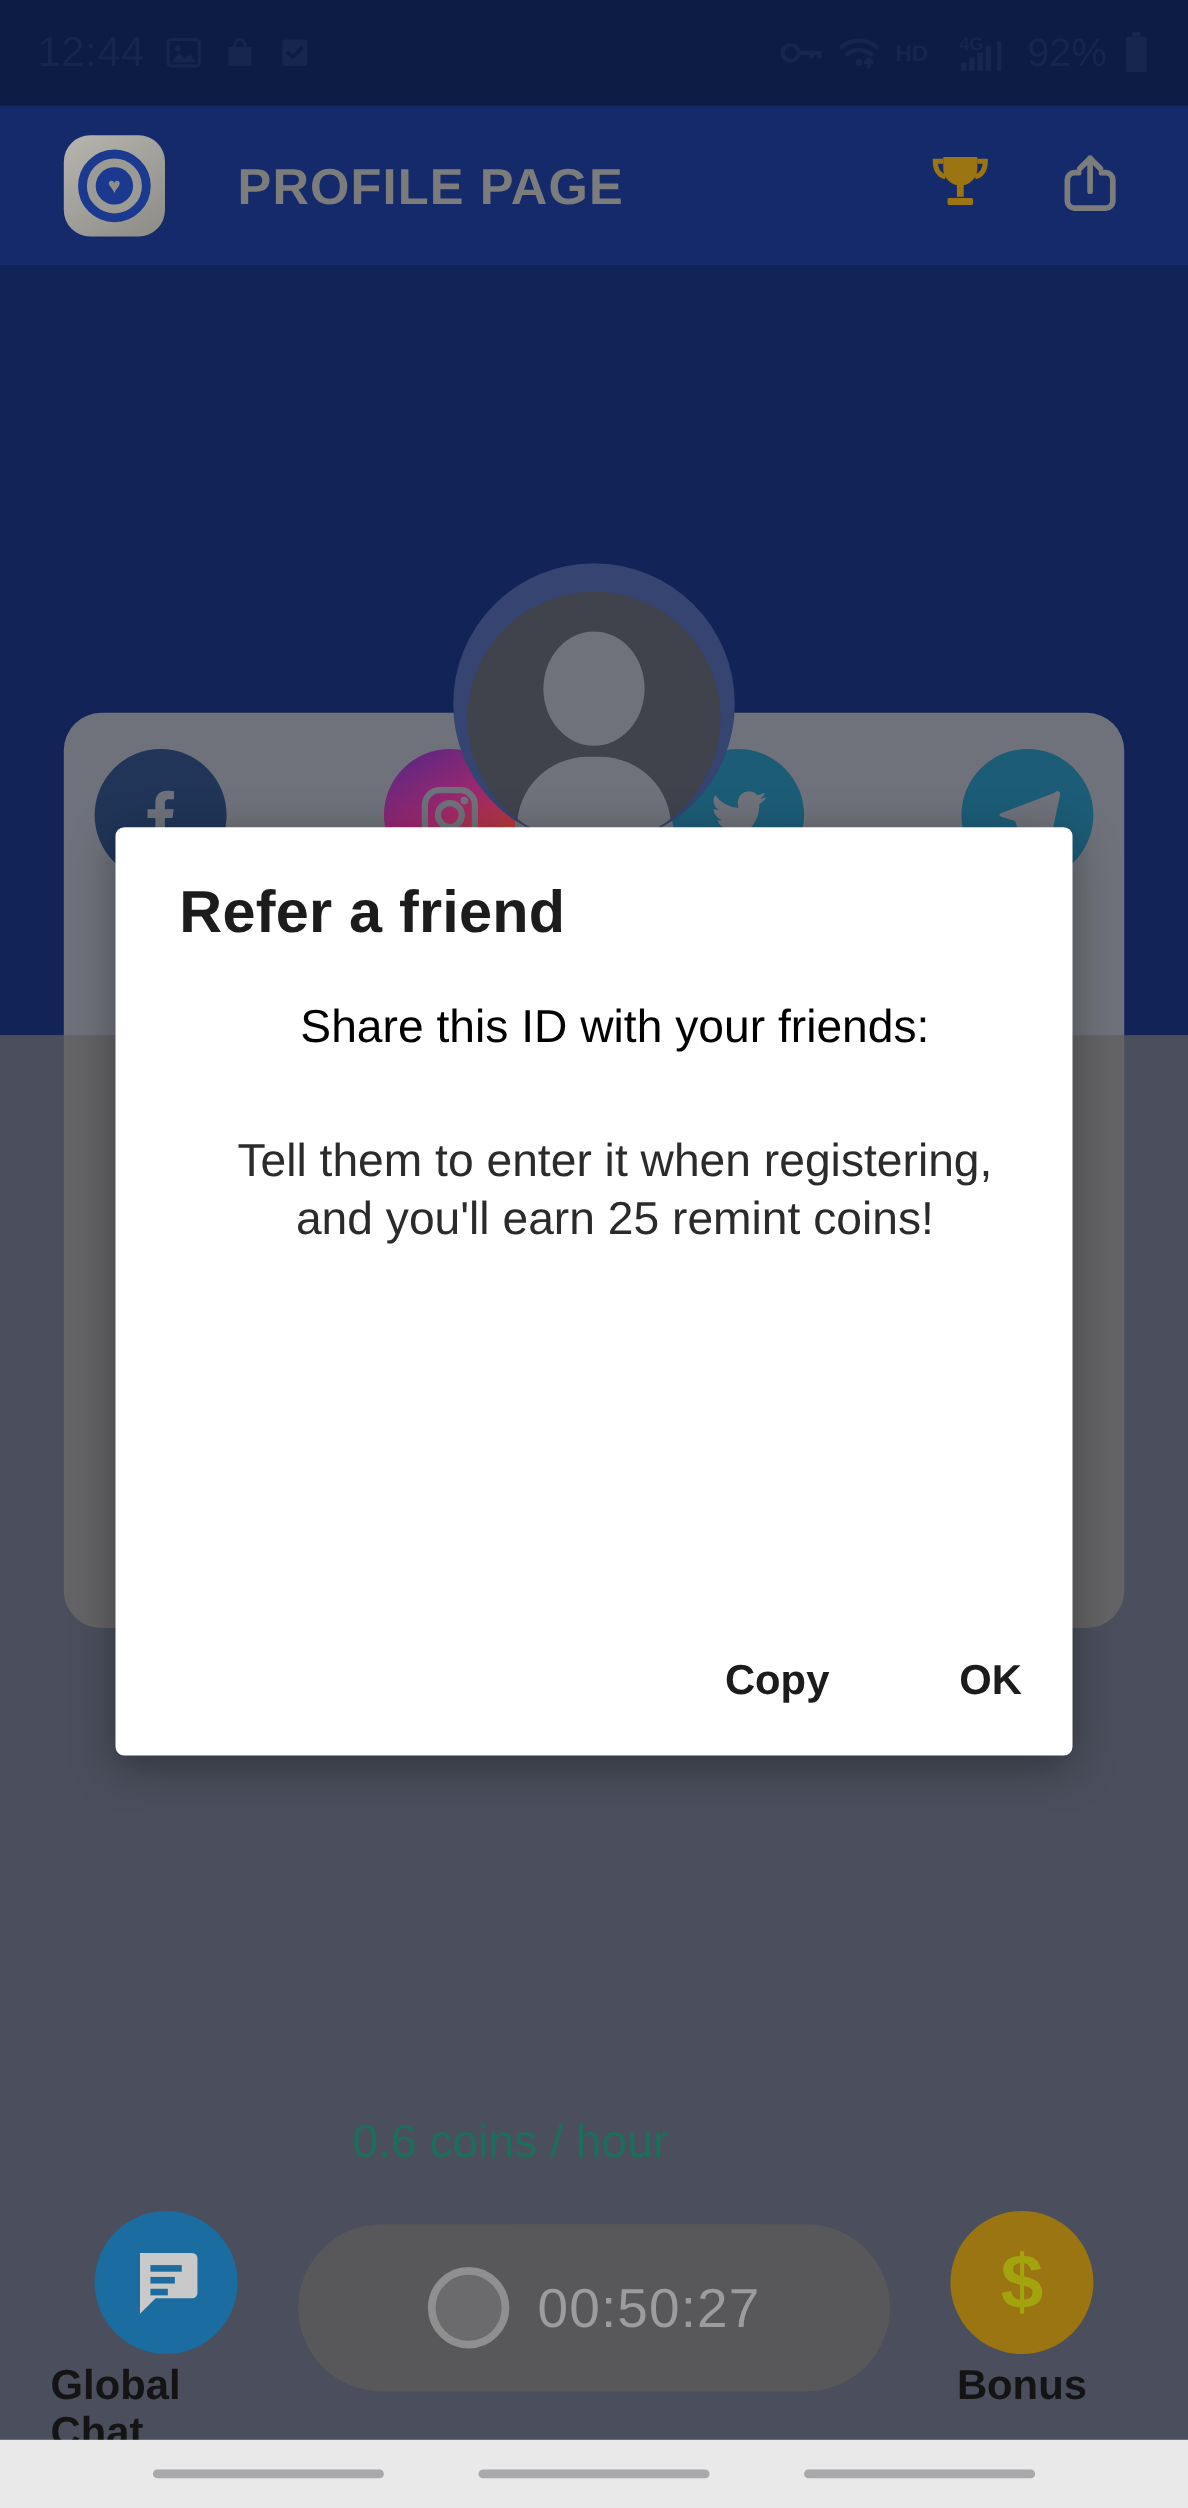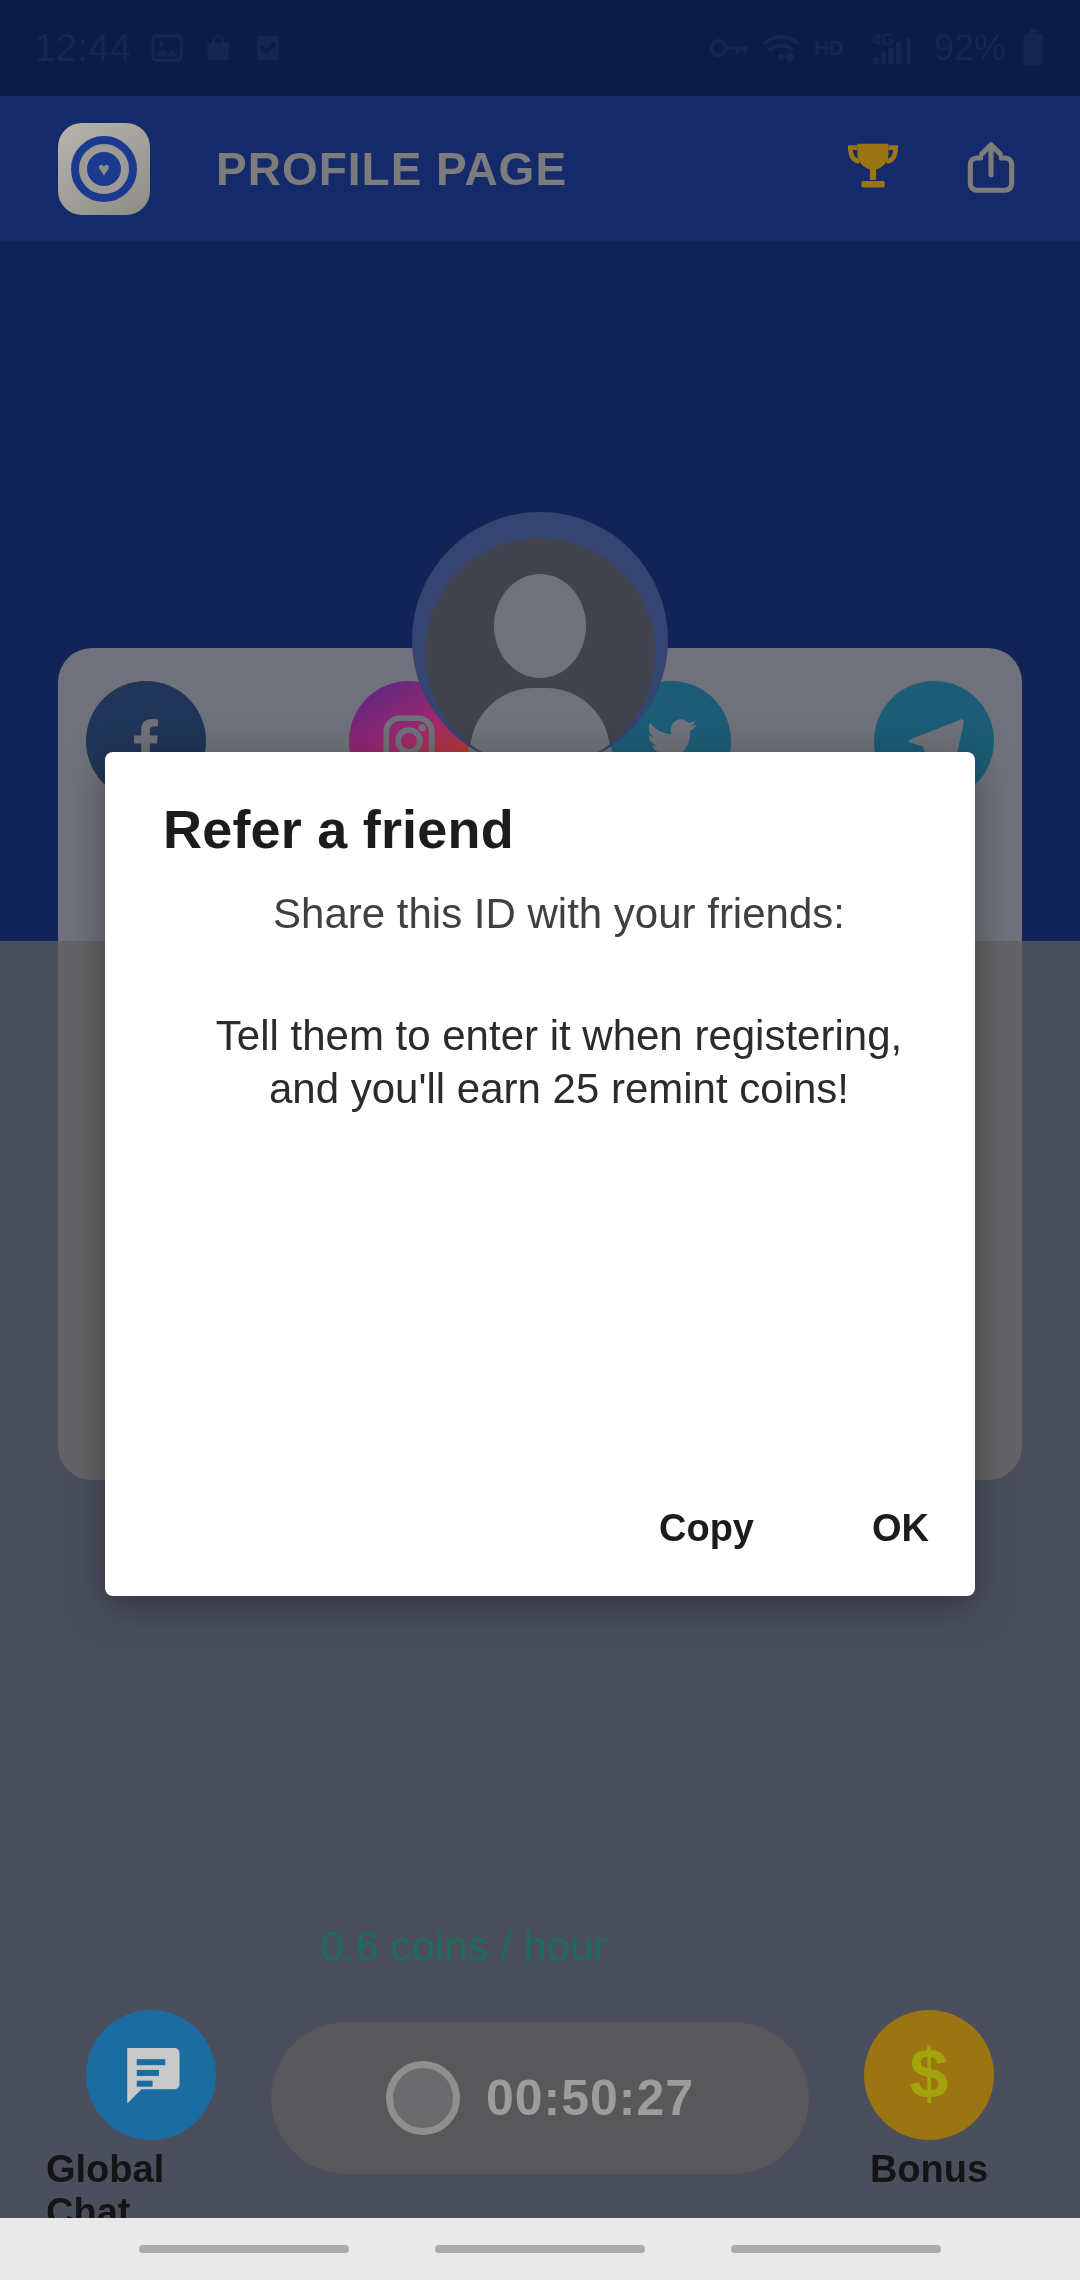--- a/index.html
+++ b/index.html
@@ -99,38 +99,38 @@
   .nav-circle { width:130px; height:130px; border-radius:50%; display:flex; align-items:center; justify-content:center; }
   .nav-circle.chat { background:#1b6ca0; }
   .nav-circle.bonus { background:#9a7512; }
   .nav-label { color:#141414; font-size:38px; font-weight:700; margin-top:8px; }
   .timer-pill {
     width:538px; height:152px; border-radius:76px; background:#58585a;
     display:flex; align-items:center; justify-content:center; gap:26px;
     margin-top:12px;
   }
   .timer-ring { width:74px; height:74px; border-radius:50%; border:7px solid #8f8f90; background:#6b6b6d; }
-  .timer-text { color:#9c9c9d; font-size:50px; font-weight:700; letter-spacing:1px; }
+  .timer-text { color:#9c9c9d; font-size:50px; font-weight:400; letter-spacing:1px; }
 
   
   .gesturebar {
     position:absolute; bottom:0; left:0; width:1080px; height:62px;
     background:#e9e9ea; display:flex; align-items:center; justify-content:center; gap:86px; z-index:9;
   }
   .gbar { width:210px; height:8px; border-radius:4px; background:#a9a9ab; }
 
   
   .dialog {
     position:absolute; top:752px; left:105px; width:870px; height:844px;
     background:#ffffff; border-radius:8px; z-index:8;
     box-shadow:0 10px 40px rgba(0,0,0,0.35);
     padding:46px 20px 0 58px;
   }
   .dlg-title { color:#1c1c1c; font-size:54px; font-weight:700; letter-spacing:0.2px; }
-  .dlg-sub { color:#404040; font-size:42px; text-align:center; margin-top:30px; }
+  .dlg-sub { color:#000000; font-size:42px; text-align:center; margin-top:49px; }
   .dlg-code { color:#111; font-size:52px; font-weight:700; text-align:center; margin-top:78px; letter-spacing:0.5px; }
   .dlg-body { color:#2b2b2b; font-size:42px; text-align:center; margin-top:72px; line-height:1.25; padding:0 18px; }
   .dlg-actions { position:absolute; bottom:46px; right:46px; display:flex; align-items:center; gap:118px; }
   .dlg-btn { color:#1c1c1c; font-size:38px; font-weight:700; background:none; border:none; font-family:inherit; cursor:pointer; }
 </style>
 </head>
 <body>
 
 <div id="screen">
 

